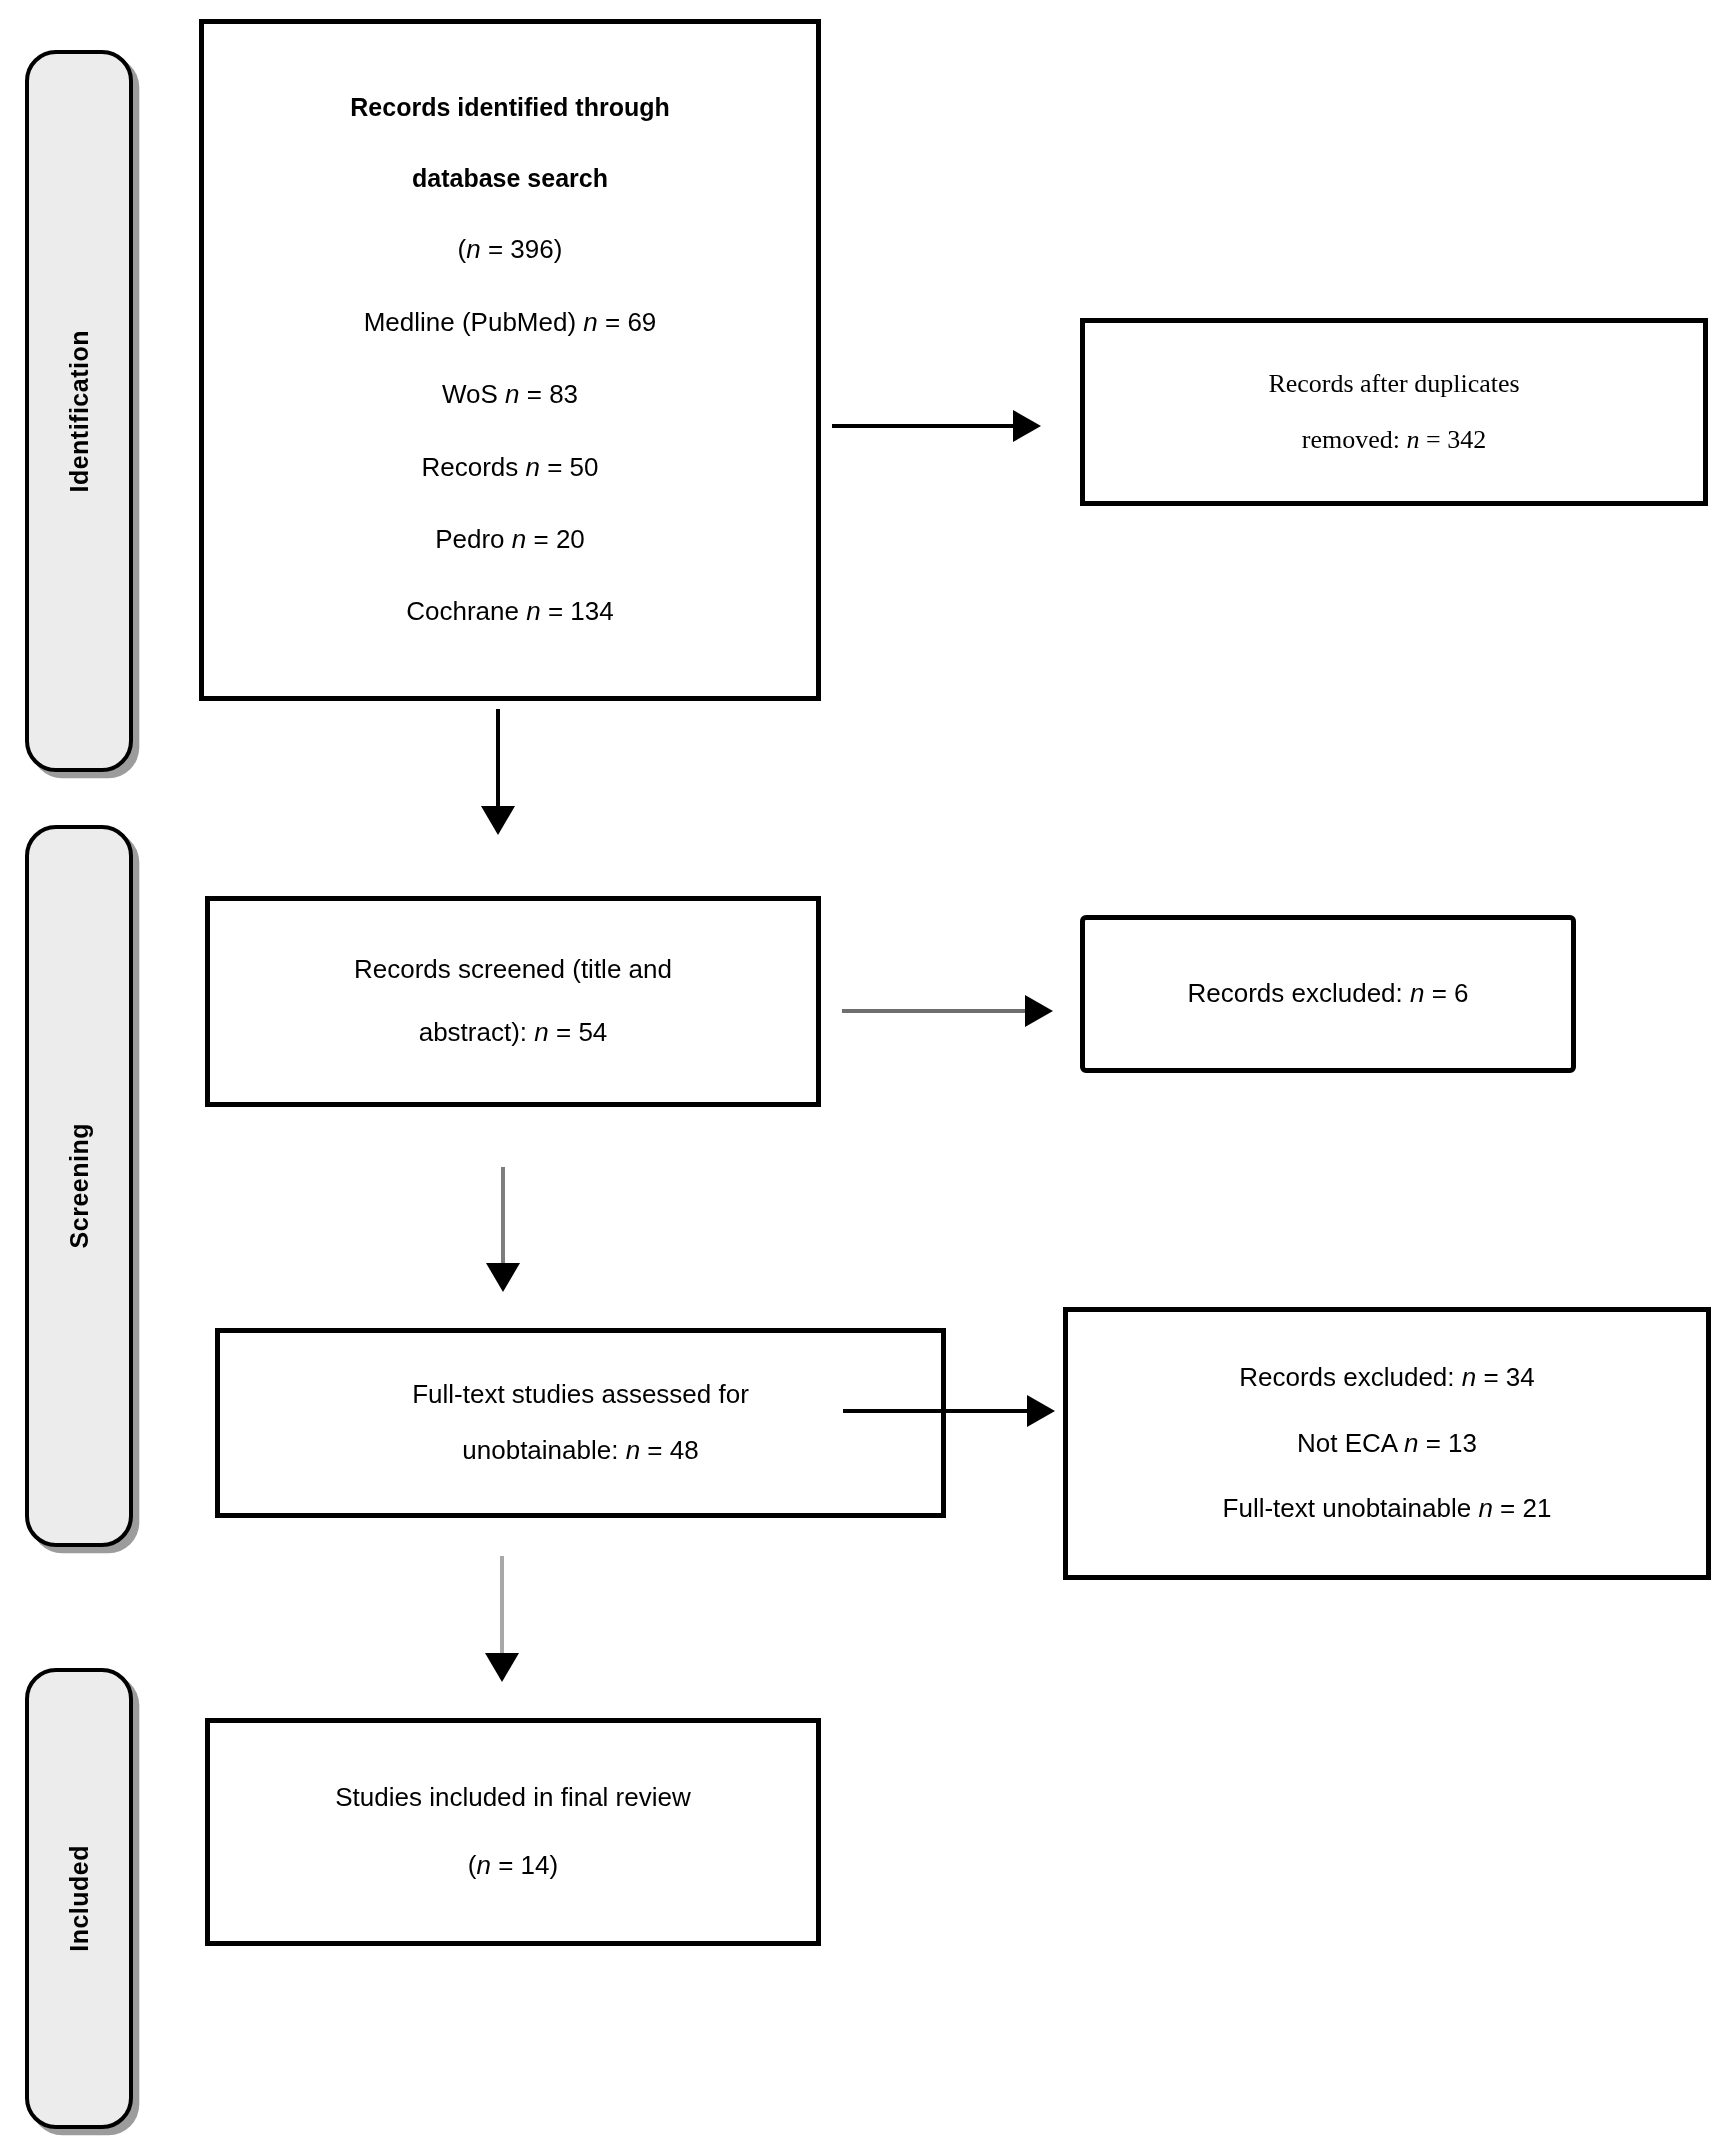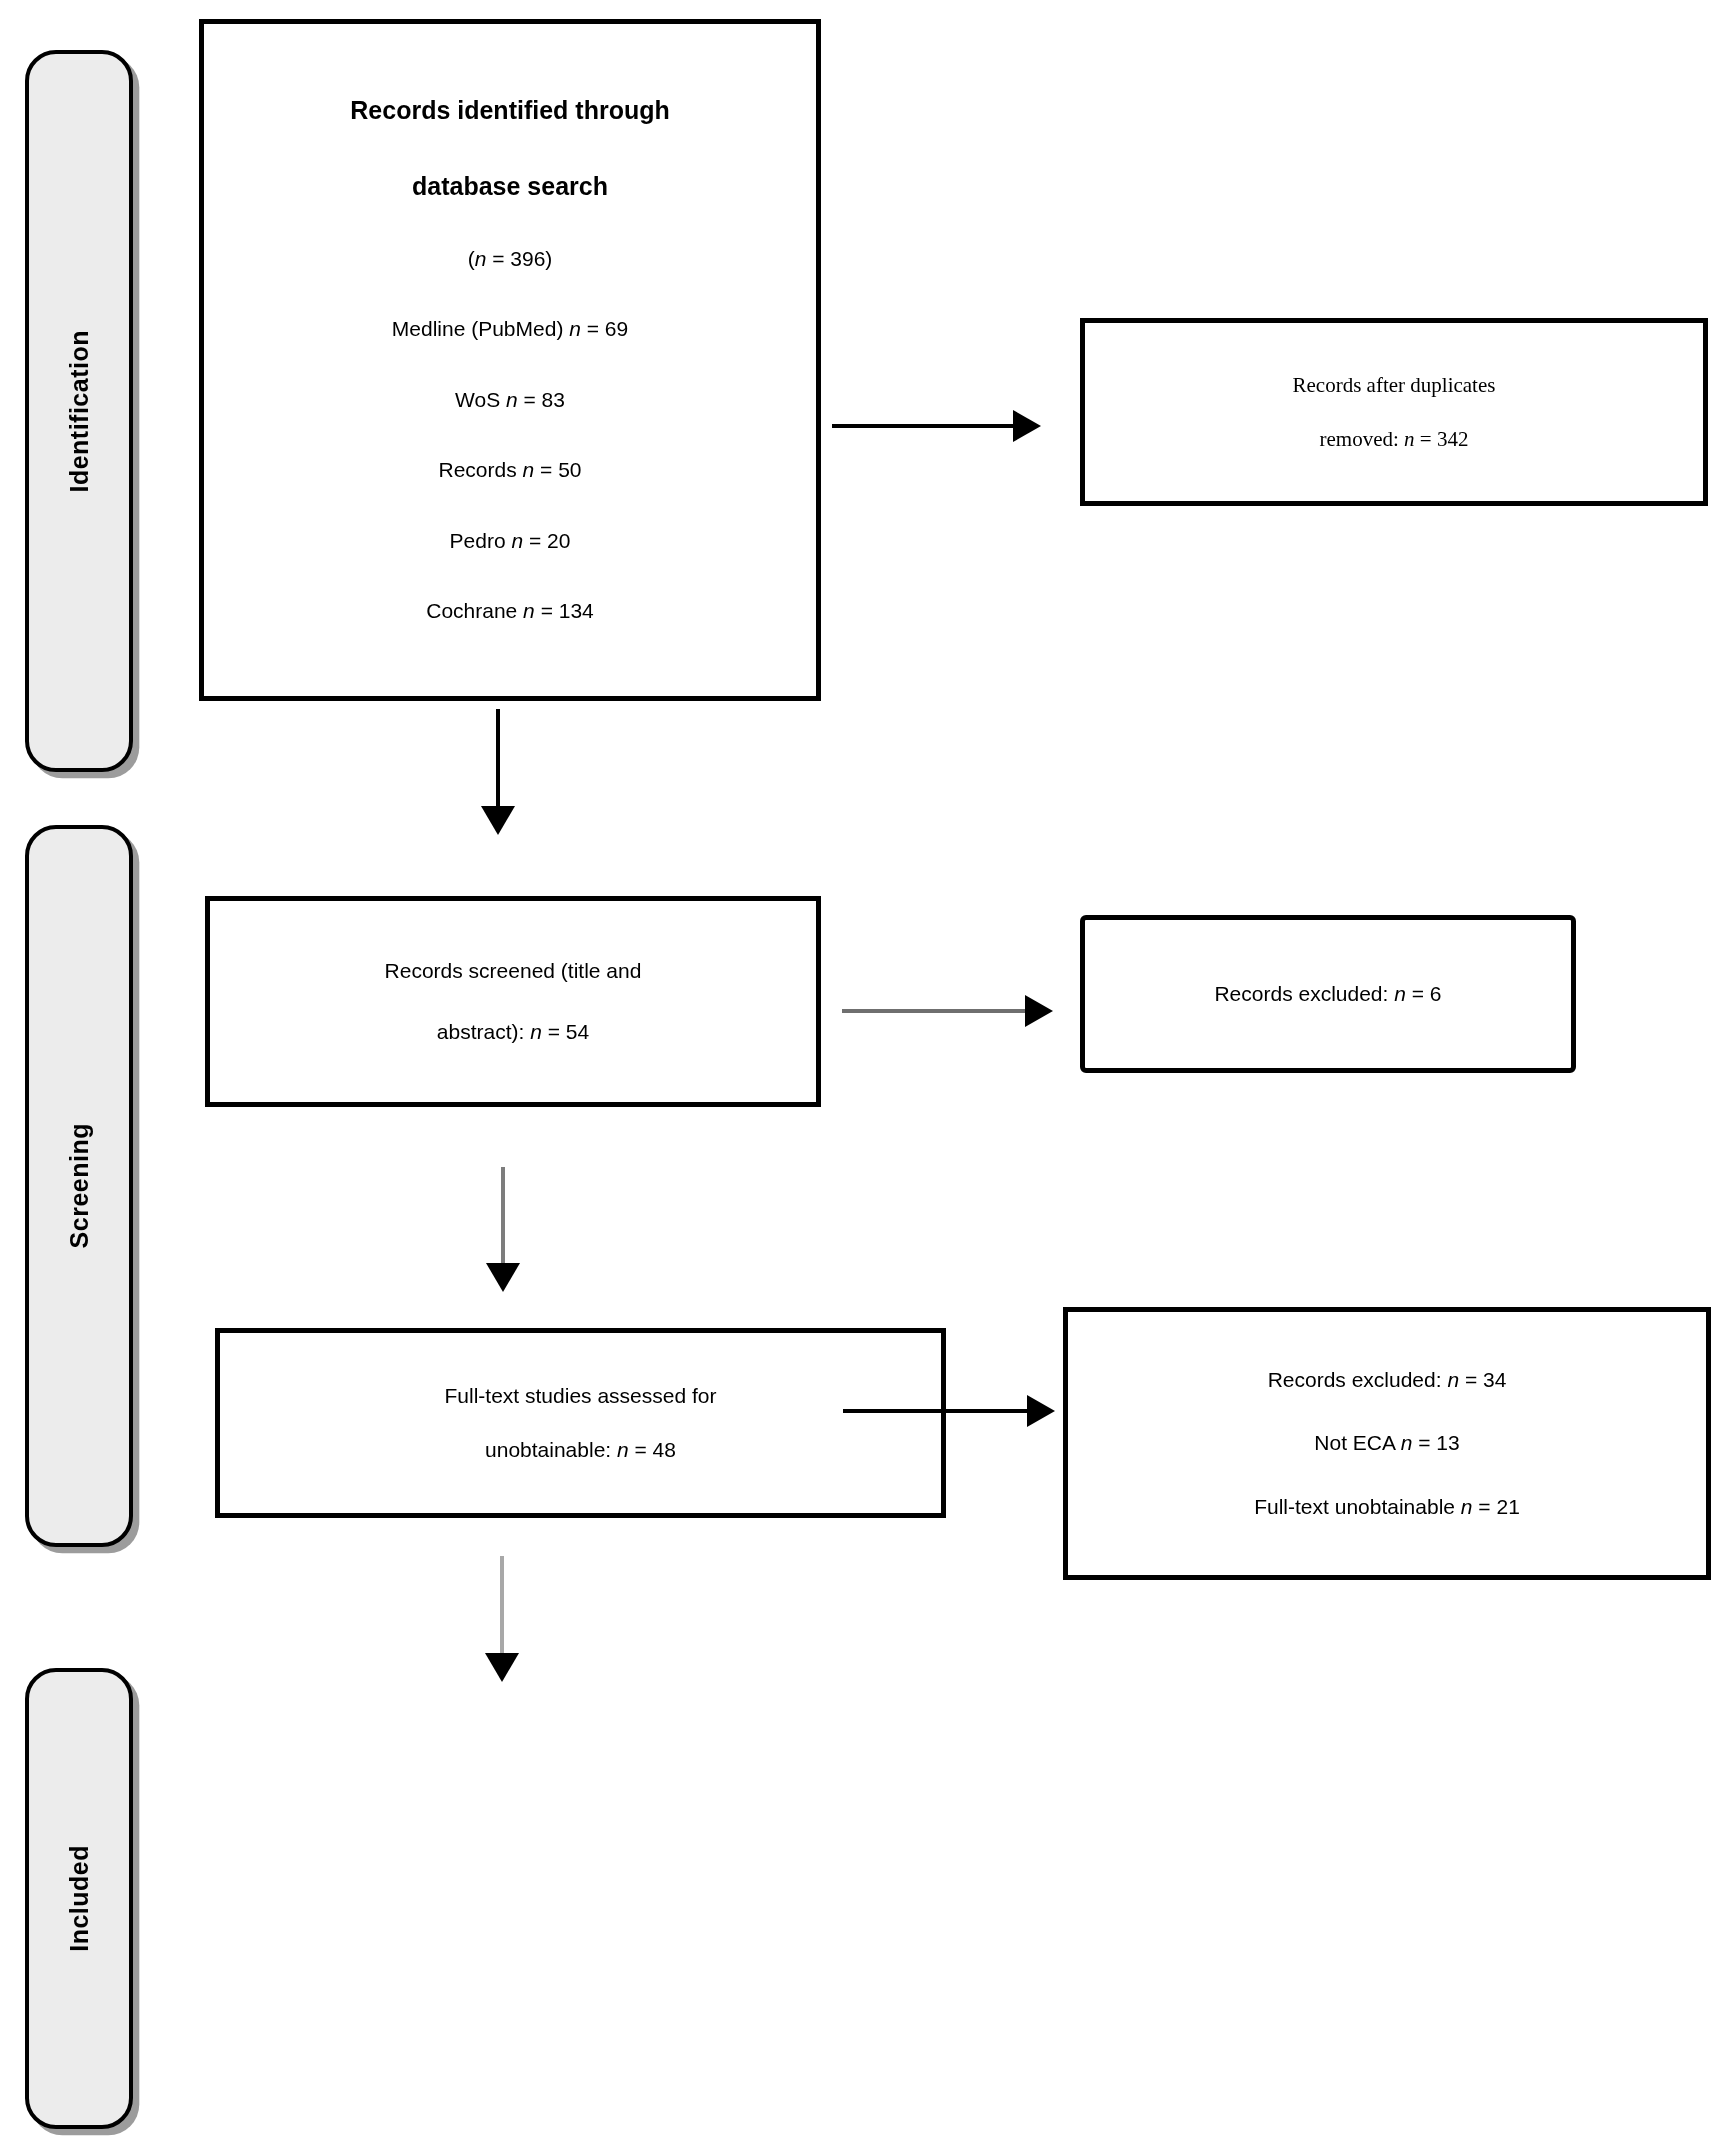--- a/index.html
+++ b/index.html
@@ -43,21 +43,21 @@
   .box {
     position: absolute;
     background: #ffffff;
     border: 5.3px solid #000000;
     box-sizing: border-box;
     display: flex;
     flex-direction: column;
     justify-content: space-evenly;
     align-items: center;
   }
-  .line { font-size: 21px; line-height: 1.15; white-space: nowrap; }
+  .line { font-size: 26px; line-height: 1.15; white-space: nowrap; }
   .line.bold { font-weight: bold; font-size: 25px; }
   .it { font-style: italic; }
 
   #box-identified        { left: 199px;  top: 19px;   width: 622px; height: 682px; padding: 26px 5.3px; }
   #box-duplicates        { left: 1080px; top: 318px;  width: 628px; height: 188px;  padding: 21px 5.3px; font-family: Liberation Serif, serif; }
   #box-screened          { left: 205px;  top: 896px; width: 616px; height: 211px;  padding: 21px 5.3px; }
   #box-excluded-screen   { left: 1080px; top: 915px; width: 496px;  height: 158px;  padding: 10.5px 5.3px; border-radius: 6px; }
   #box-fulltext          { left: 215px;  top: 1328px; width: 731px; height: 190px;  padding: 21px 5.3px; }
   #box-excluded-fulltext { left: 1063px; top: 1307px; width: 648px; height: 273px;  padding: 16px 5.3px; }
   #box-included-final    { left: 205px;  top: 1718px; width: 616px; height: 228px;  padding: 21px 5.3px; }
@@ -147,20 +147,24 @@
     <div class="line"><span>Full-text studies assessed for</span></div>
     <div class="line"><span>unobtainable: </span><span class="it">n</span><span> = 48</span></div>
   </div>
 
   <div class="box" id="box-excluded-fulltext">
     <div class="line"><span>Records excluded: </span><span class="it">n</span><span> = 34</span></div>
     <div class="line"><span>Not ECA </span><span class="it">n</span><span> = 13</span></div>
     <div class="line"><span>Full-text unobtainable </span><span class="it">n</span><span> = 21</span></div>
   </div>
 
+  <div class="box" id="box-included-final">
+    <div class="line"><span>Studies included in final review</span></div>
+    <div class="line"><span>(</span><span class="it">n</span><span> = 14)</span></div>
+  </div>
 
   <div class="arrow-h" id="arrow-identified-duplicates">
     <div class="shaft shaft-black"></div>
     <div class="head"></div>
   </div>
 
   <div class="arrow-v" id="arrow-identified-screened">
     <div class="shaft shaft-black"></div>
     <div class="head"></div>
   </div>

